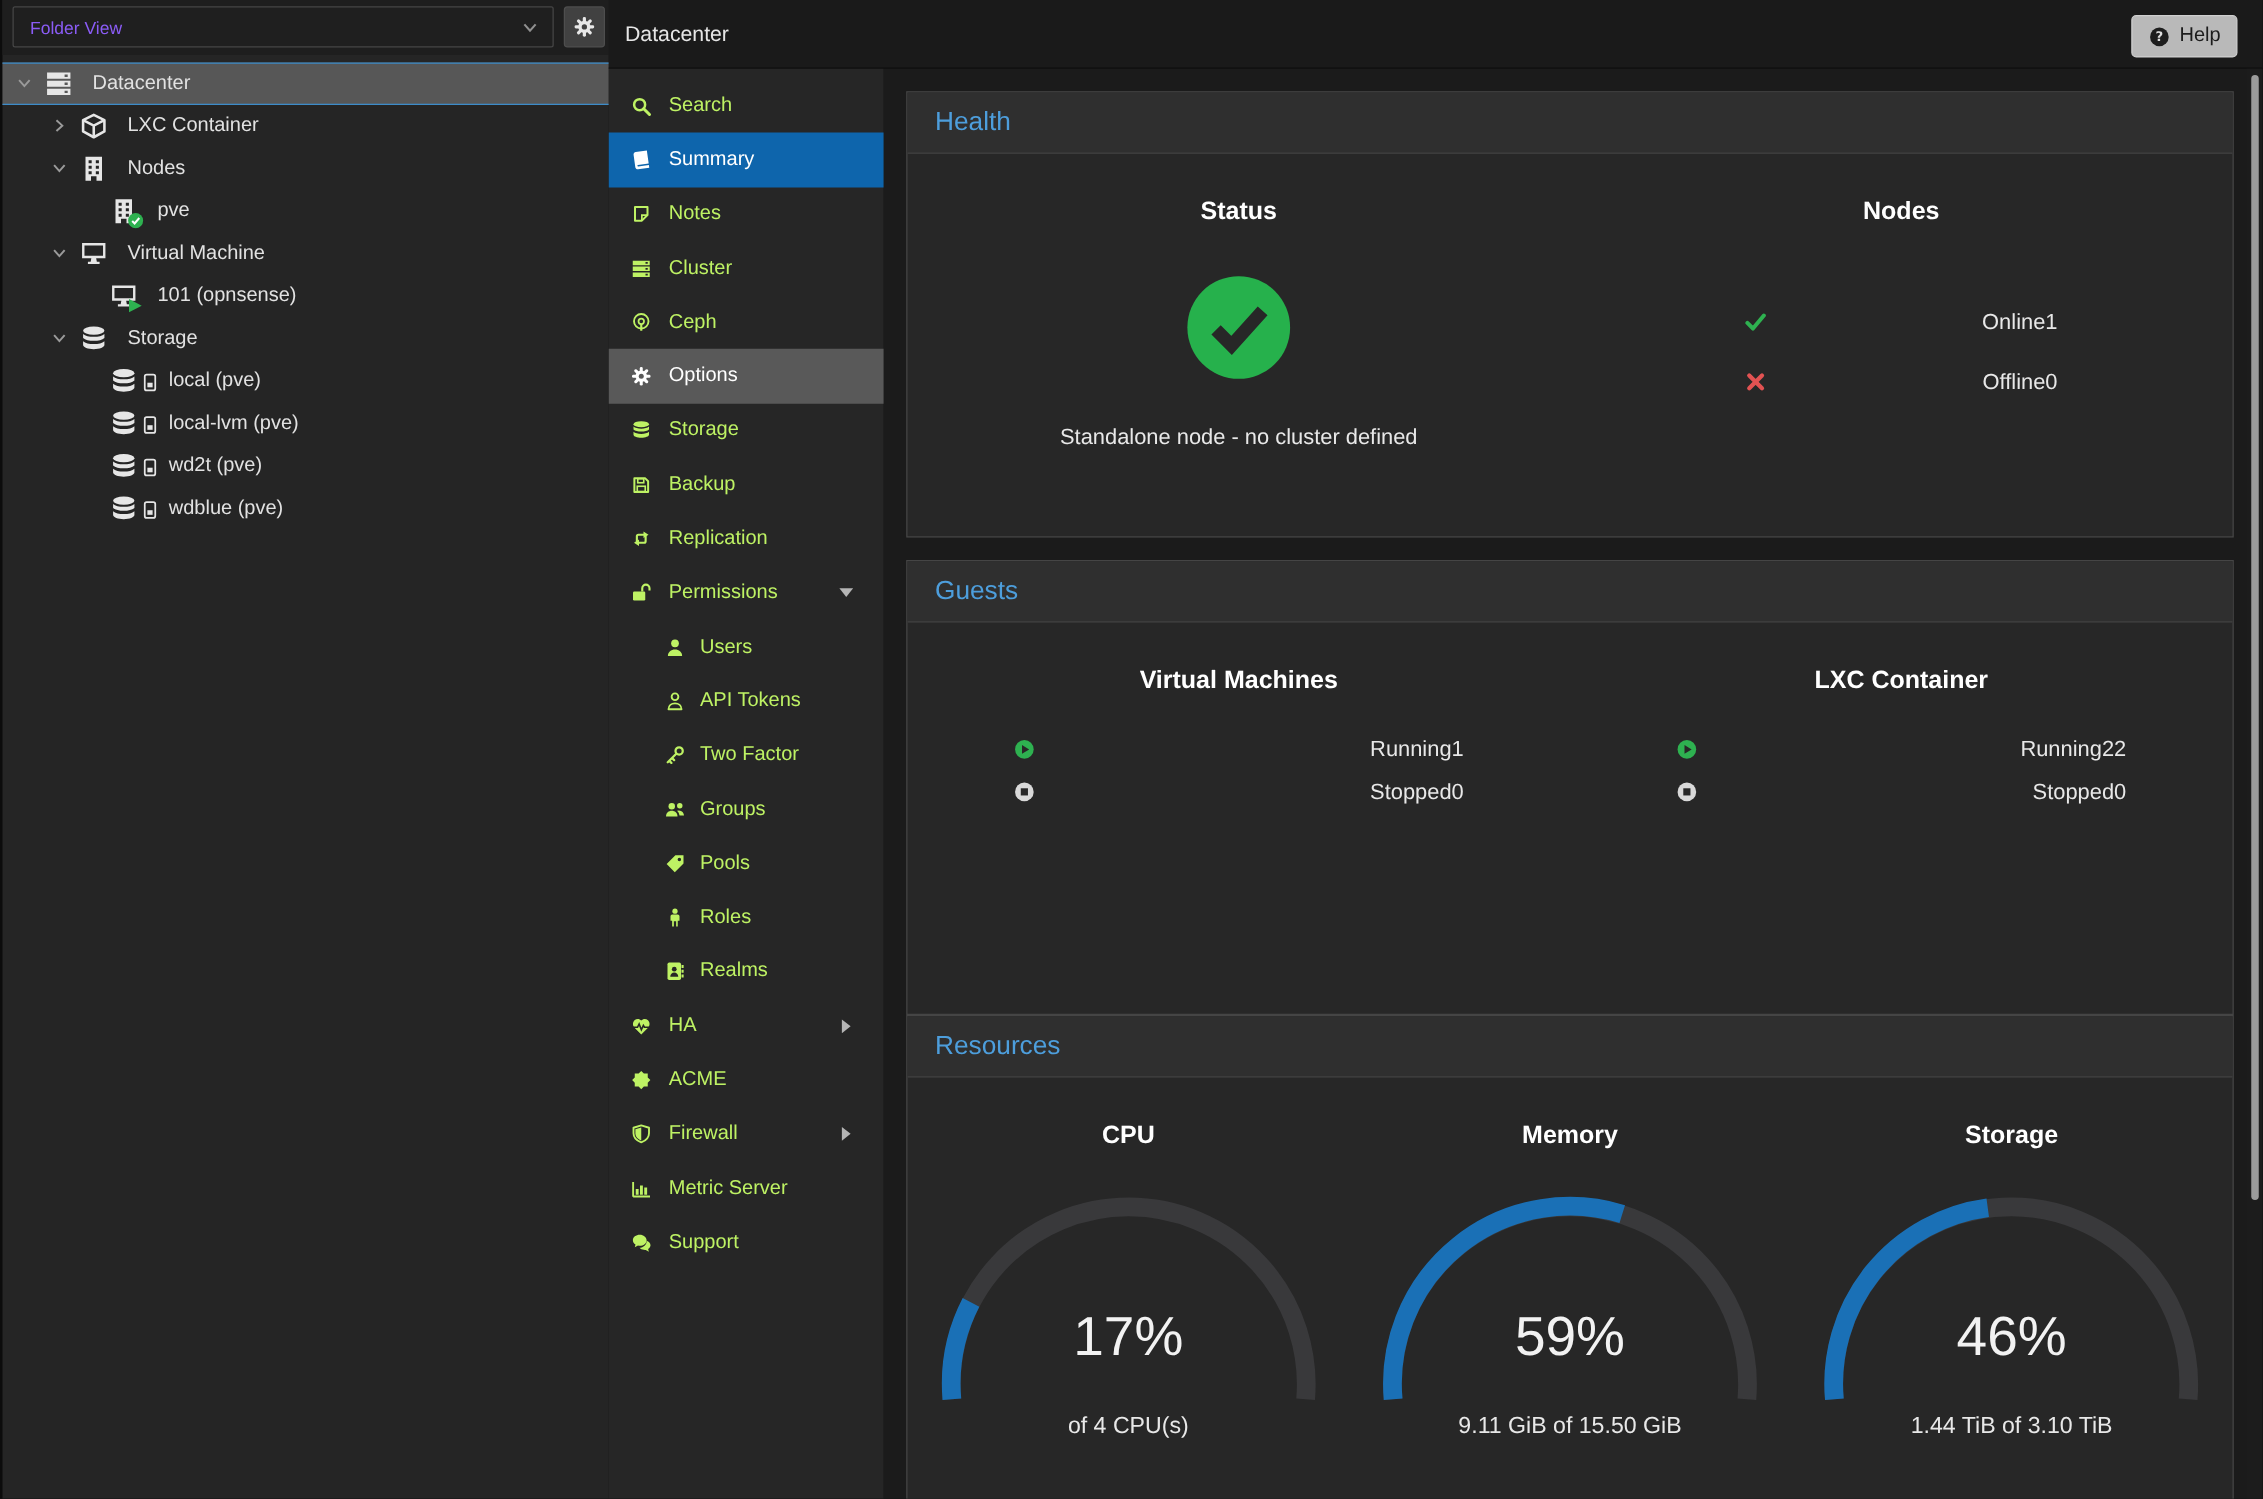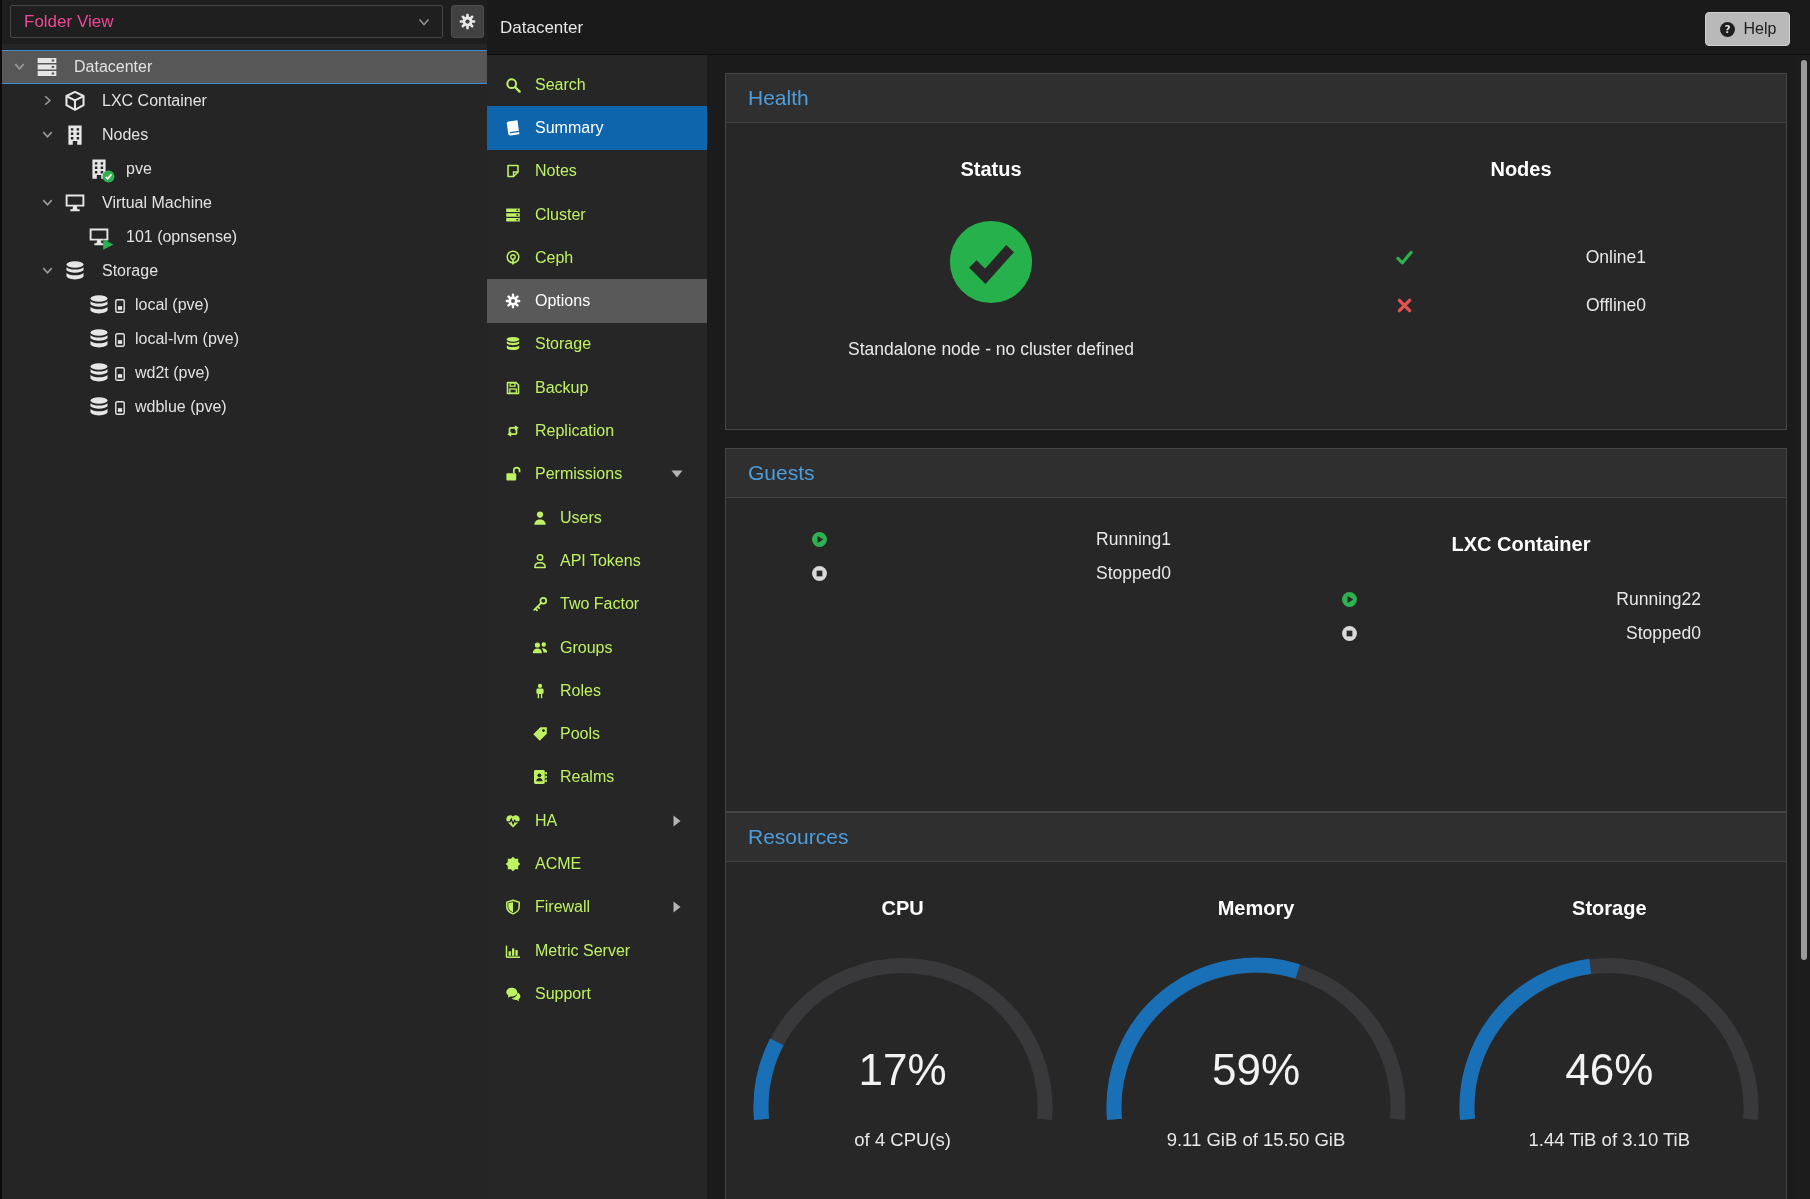--- a/index.html
+++ b/index.html
@@ -5,21 +5,21 @@
   * { box-sizing: border-box; margin: 0; padding: 0; }
   html,body { width:1810px; height:1199px; overflow:hidden; background:#141414;
     font-family:"Liberation Sans","DejaVu Sans",sans-serif; }
   .app { position:relative; width:1810px; height:1199px; background:#161616; display:flex; }
 
   
   .tree-panel { width:487px; height:100%; background:#252525; flex:0 0 auto; display:flex; flex-direction:column; border-left:2px solid #0c0c0c;}
   .tree-toolbar { height:44px; background:#1e1e1e; position:relative; flex:0 0 auto; }
   .combo { position:absolute; left:8px; top:5px; width:433px; height:33px; background:#1f1f1f;
     border:1px solid #464646; border-radius:2px; display:flex; align-items:center; padding:0 10px 0 13px; cursor:pointer;}
-  .combo-text { color:#ec4899; font-size:17px; flex:1; }
+  .combo-text { color:#8b5cf6; font-size:14px; flex:1; }
   .combo-caret { width:16px; height:16px; color:#8f8f8f; }
   .gear-btn { position:absolute; left:449px; top:5px; width:33px; height:33px; background:#414141;
     border:1px solid #4e4e4e; border-radius:3px; display:flex; align-items:center; justify-content:center; color:#e8e8e8; cursor:pointer;}
   .gear-btn .icon svg{ width:17px; height:17px; }
   .tree { flex:1; padding-top:6px; }
   .tree-row { height:34px; display:flex; align-items:center; color:#e2e2e2; font-size:16px; cursor:pointer; position:relative;}
   .tree-row.lvl0 { padding-left:10px; }
   .tree-row.lvl1 { padding-left:38px; }
   .tree-row.lvl2 { padding-left:86px; }
   .tree-row.selected { background:#575757; border-top:1px solid #3d8cc9; border-bottom:1px solid #3d8cc9; }
@@ -459,33 +459,33 @@
                 <path d="M.8 13.2 c0 -2.9 2.1 -4.6 4.6 -4.6 s4.6 1.7 4.6 4.6 Z" fill="currentColor"></path>
                 <circle cx="11.8" cy="4.5" r="2.2" fill="currentColor"></circle>
                 <path d="M11.2 8.3 c2.3 .2 4 1.8 4 4.1 h-3.6 c-.2 -1.7 -.9 -3 -2 -3.9 Z" fill="currentColor"></path>
               </svg>
             </span>
             <span class="menu-label">Groups</span>
           </div>
           <div class="menu-row sub">
             <span class="icon ">
               <svg viewBox="0 0 16 16">
+                <path fill="currentColor" fill-rule="evenodd" d="M1.3 8.2 L8.3 1.2 H14.8 V7.7 L7.8 14.7 Z M11.5 3.2 a1.4 1.4 0 1 0 0 2.8 a1.4 1.4 0 1 0 0 -2.8 Z"></path>
+              </svg>
+            </span>
+            <span class="menu-label">Pools</span>
+          </div>
+          <div class="menu-row sub">
+            <span class="icon ">
+              <svg viewBox="0 0 16 16">
                 <circle cx="8" cy="2.9" r="2.1" fill="currentColor"></circle>
                 <path fill="currentColor" d="M5.9 5.5 h4.2 c.9 0 1.5 .7 1.5 1.5 v3.6 h-1.4 v4.6 H8.9 V11 H7.1 v4.2 H5.7 V10.6 H4.4 V7 c0 -.8 .6 -1.5 1.5 -1.5 Z"></path>
               </svg>
             </span>
             <span class="menu-label">Roles</span>
-          </div>
-          <div class="menu-row sub">
-            <span class="icon ">
-              <svg viewBox="0 0 16 16">
-                <path fill="currentColor" fill-rule="evenodd" d="M1.3 8.2 L8.3 1.2 H14.8 V7.7 L7.8 14.7 Z M11.5 3.2 a1.4 1.4 0 1 0 0 2.8 a1.4 1.4 0 1 0 0 -2.8 Z"></path>
-              </svg>
-            </span>
-            <span class="menu-label">Pools</span>
           </div>
           <div class="menu-row sub">
             <span class="icon ">
               <svg viewBox="0 0 16 16">
                 <mask id="abu18">
                   <rect width="16" height="16" fill="#fff"></rect>
                   <circle cx="7.4" cy="6.3" r="1.9" fill="#000"></circle>
                   <path d="M4.2 12.3 c0 -2 1.4 -3.3 3.2 -3.3 s3.2 1.3 3.2 3.3 Z" fill="#000"></path>
                 </mask>
                 <rect x="2" y="1" width="10.8" height="14" rx="1.4" fill="currentColor" mask="url(#abu18)"></rect>
@@ -600,20 +600,21 @@
             </div>
           </div>
         </section>
 
         <section class="panel guests">
           <div class="panel-header">
             <span class="panel-title">Guests</span>
           </div>
           <div class="panel-body two-col">
               <div class="col">
+                <div class="col-heading">Virtual Machines</div>
                 <div class="kv-list guest">
                   <div class="kv-row">
                     <span class="icon ic-green">
                       <svg viewBox="0 0 16 16">
                         <circle cx="8" cy="8" r="7" fill="currentColor"></circle>
                         <path d="M6.2 4.7 L11.6 8 L6.2 11.3 Z" fill="#272727"></path>
                       </svg>
                     </span>
                     <span class="kv-label">Running</span>
                     <span class="kv-value">1</span>

